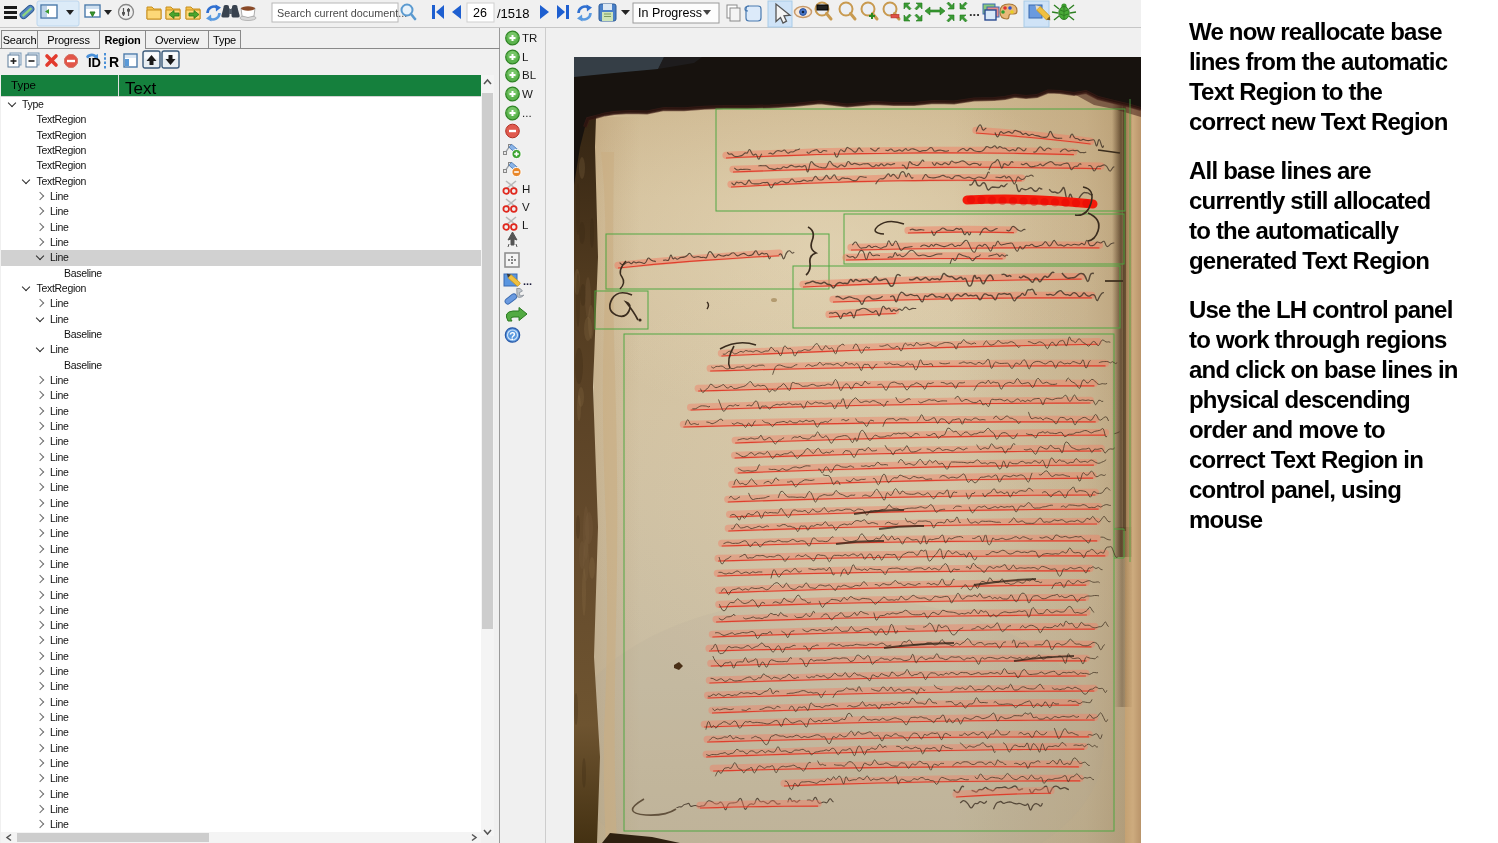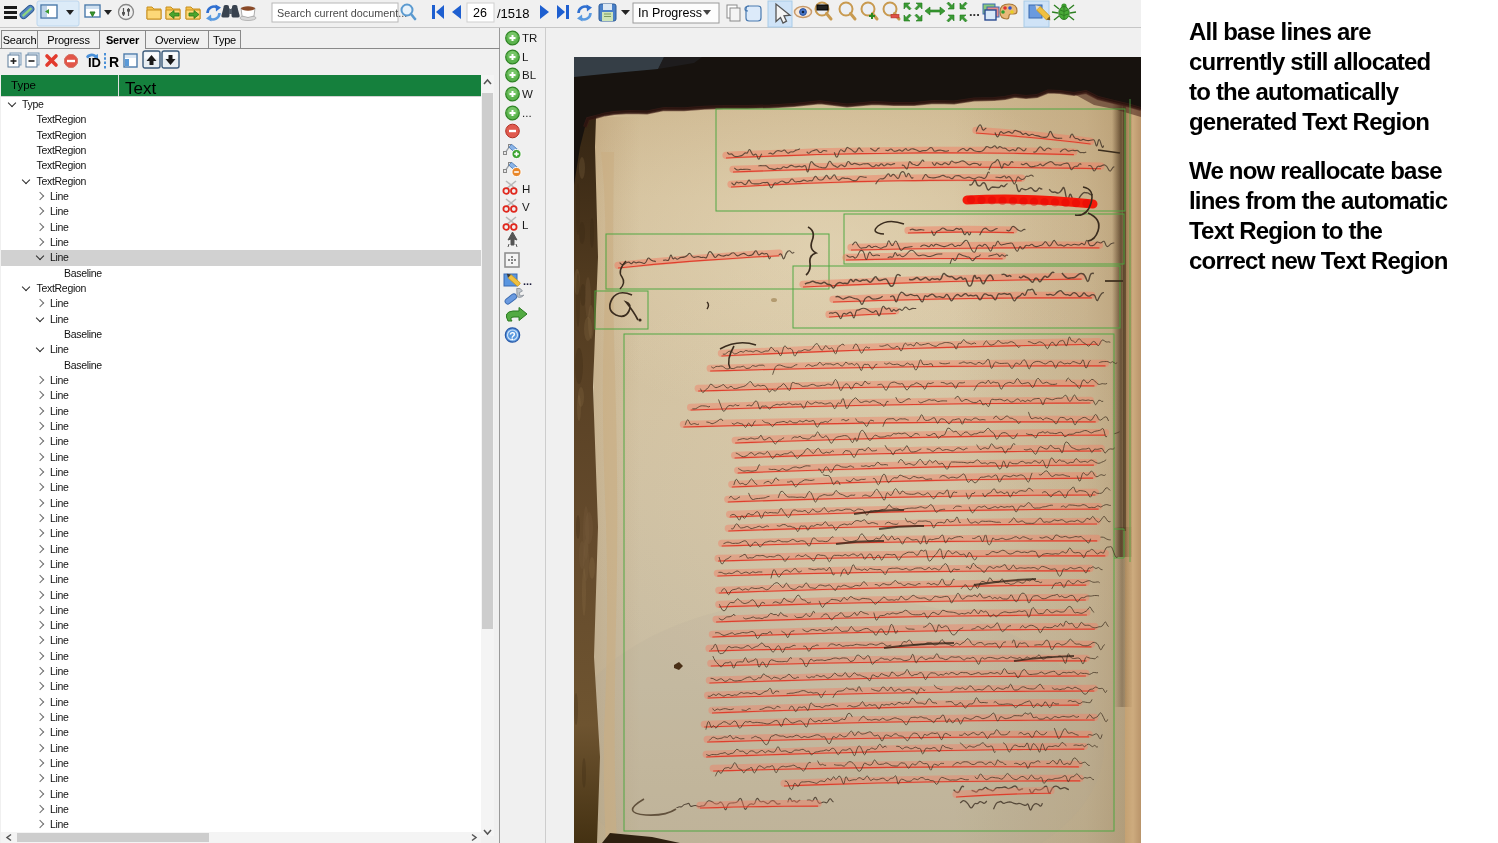--- a/index.html
+++ b/index.html
@@ -7,22 +7,23 @@
 .tab{position:absolute;top:30px;height:19px;border:1px solid #898989;border-bottom:none;
  background:#f0f0f0;font-size:11px;letter-spacing:-0.2px;color:#000;text-align:center;line-height:18px}
 .trow{position:relative;height:15.34px;line-height:15.34px;font-size:10.5px;letter-spacing:-0.3px;color:#111;white-space:nowrap}
 .chev{position:absolute;width:8px;height:8px}
 .chC{border:solid #6e6e6e;border-width:0 1.4px 1.4px 0;width:6px;height:6px;transform:rotate(-45deg)}
 .chO{border:solid #2b2b2b;border-width:0 1.4px 1.4px 0;width:6px;height:6px;transform:rotate(45deg)}
 .rp{font-weight:bold;color:#000;font-size:24px;line-height:30px;letter-spacing:-0.8px;margin:0 0 19px 0}
 </style></head><body>
 <div class="abs" style="left:1141px;top:0;width:357px;height:843px;background:#fff"></div>
 <div class="abs" style="left:1189px;top:17px;width:300px">
+<p class="rp">We now reallocate base<br>lines from the automatic<br>Text Region to the<br>correct new Text Region</p>
 <p class="rp">All base lines are<br>currently still allocated<br>to the automatically<br>generated Text Region</p>
-<p class="rp">We now reallocate base<br>lines from the automatic<br>Text Region to the<br>correct new Text Region</p>
+<p class="rp">Use the LH control panel<br>to work through regions<br>and click on base lines in<br>physical descending<br>order and move to<br>correct Text Region in<br>control panel, using<br>mouse</p>
 </div>
 <div class="abs" style="left:0;top:0;width:1141px;height:28px;background:#f0f0f0;border-bottom:1px solid #c6c6c6"></div>
 <svg class="abs" style="left:0;top:0" width="1141" height="28" viewBox="0 0 1141 28">
 <rect x="4" y="6" width="13" height="3" fill="#1a1a1a"></rect>
 <rect x="4" y="11" width="13" height="3" fill="#1a1a1a"></rect>
 <rect x="4" y="16" width="13" height="3" fill="#1a1a1a"></rect>
 <g transform="rotate(-42 27 12)">
       <rect x="19" y="8.5" width="16" height="7" rx="3.5" fill="#5585c2" stroke="#2a5a90"></rect>
       <rect x="21" y="11" width="12" height="2.2" fill="#8fd47f"></rect>
     </g>
@@ -183,21 +184,21 @@
       </g>
       <circle cx="1064" cy="6" r="2.6" fill="#3c9a2e"></circle>
       <ellipse cx="1064" cy="13" rx="5.2" ry="6.5" fill="#4aaa38" stroke="#2e8022"></ellipse>
       <line x1="1064" y1="7" x2="1064" y2="19" stroke="#2e8022" stroke-width="1"></line>
       <path d="M1060 10 Q1064 13 1068 10 M1060 14 Q1064 17 1068 14" stroke="#2e8022" stroke-width="1" fill="none"></path>
     </g>
 </svg>
 <div class="abs" style="left:0;top:28px;width:500px;height:815px;background:#f0f0f0;border-right:1px solid #9a9a9a"></div>
 <div class="tab" style="left:1px;width:37px;height:18px;">Search</div>
 <div class="tab" style="left:37px;width:63px;height:18px;">Progress</div>
-<div class="tab" style="left:99px;width:47px;font-weight:bold;border-bottom:none;height:19px;">Server</div>
+<div class="tab" style="left:99px;width:47px;font-weight:bold;border-bottom:none;height:19px;">Region</div>
 <div class="tab" style="left:145px;width:64px;height:18px;">Overview</div>
 <div class="tab" style="left:208px;width:33px;height:18px;">Type</div>
 <div class="abs" style="left:0;top:48px;width:500px;height:1px;background:#898989"></div>
 <div class="abs" style="left:100px;top:48px;width:45px;height:1px;background:#f0f0f0"></div>
 <svg class="abs" style="left:0;top:49px" width="500" height="26" viewBox="0 0 500 26">
 <g transform="translate(8,0)">
       <rect x="2" y="4" width="11" height="12" fill="#e8eef4" stroke="#7a9ab8"></rect>
       <rect x="0" y="6" width="11" height="12" fill="#fff" stroke="#5a7a9a"></rect>
       <line x1="2.5" y1="12" x2="8.5" y2="12" stroke="#222" stroke-width="1.6"></line>
       <line x1="5.5" y1="9" x2="5.5" y2="15" stroke="#222" stroke-width="1.6"></line>

